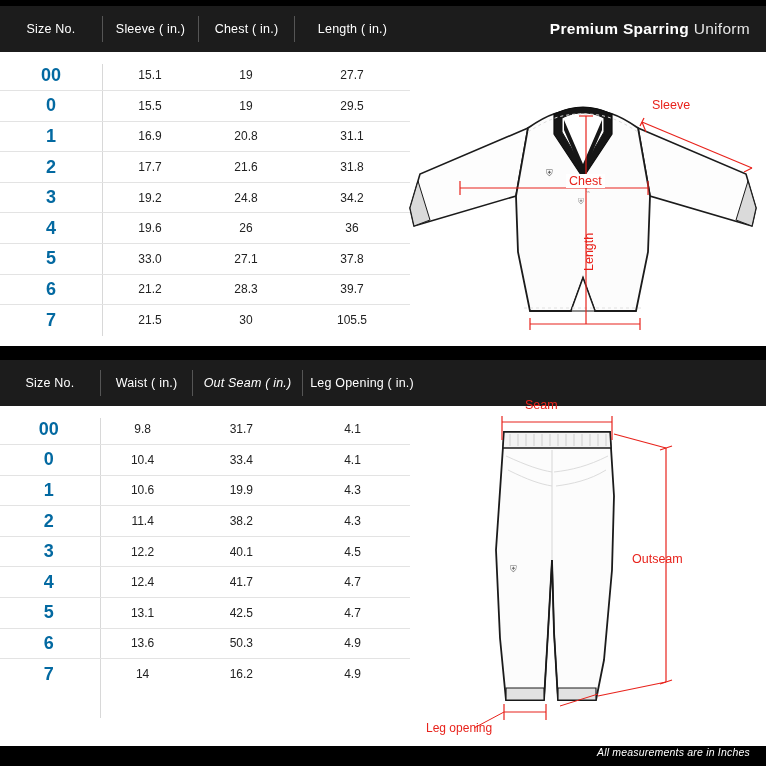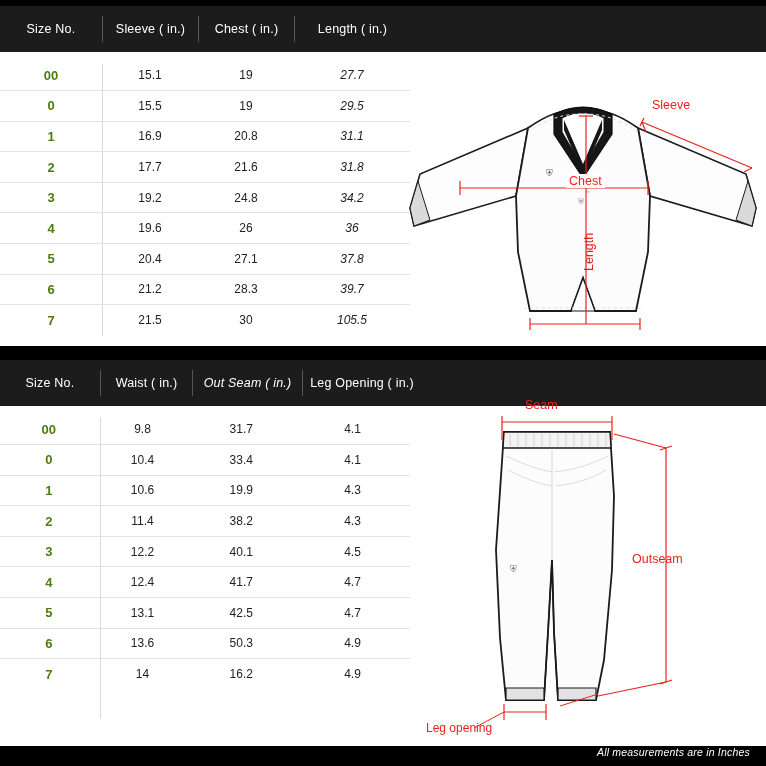--- a/index.html
+++ b/index.html
@@ -76,29 +76,29 @@
   .tbl td {
     height: 30.6px;
     font-size: 12px;
     color: #222;
     text-align: center;
     border-bottom: 1px solid #e3e3e3;
   }
   .tbl tr:last-child td { border-bottom: none; }
   .tbl td.size {
     font-weight: bold;
-    font-size: 13px;
-    color: #4d7c0f;
+    font-size: 18px;
+    color: #0369a1;
   }
 
   
   #tbl-top td:nth-child(1) { width: 102px; }
   #tbl-top td:nth-child(2) { width: 96px; }
   #tbl-top td:nth-child(3) { width: 96px; }
-  #tbl-top td:nth-child(4) { width: 116px; font-style: italic; }
+  #tbl-top td:nth-child(4) { width: 116px; }
 
   #tbl-bottom td:nth-child(1) { width: 100px; }
   #tbl-bottom td:nth-child(2) { width: 92px; }
   #tbl-bottom td:nth-child(3) { width: 110px; }
   #tbl-bottom td:nth-child(4) { width: 118px; }
 
   
   .vrule {
     position: absolute;
     width: 1px;
@@ -144,20 +144,24 @@
     <div class="hdr-bar">
       <div class="hdr-cells" style="left:0;">
         <div class="hdr-cell" style="width:102px;">Size No.</div>
         <div class="hdr-sep"></div>
         <div class="hdr-cell" style="width:95px;">Sleeve ( in.)</div>
         <div class="hdr-sep"></div>
         <div class="hdr-cell" style="width:95px;">Chest ( in.)</div>
         <div class="hdr-sep"></div>
         <div class="hdr-cell" style="width:115px;">Length ( in.)</div>
       </div>
+      <div class="brand">
+        <b>Premium Sparring</b>
+        <span>Uniform</span>
+      </div>
     </div>
 
     <div class="vrule" style="left:102px; top:58px; height:272px;"></div>
 
     <table class="tbl" id="tbl-top">
       <tbody>
         <tr>
           <td class="size">00</td>
           <td>15.1</td>
           <td>19</td>
@@ -188,21 +192,21 @@
           <td>34.2</td>
         </tr>
         <tr>
           <td class="size">4</td>
           <td>19.6</td>
           <td>26</td>
           <td>36</td>
         </tr>
         <tr>
           <td class="size">5</td>
-          <td>20.4</td>
+          <td>33.0</td>
           <td>27.1</td>
           <td>37.8</td>
         </tr>
         <tr>
           <td class="size">6</td>
           <td>21.2</td>
           <td>28.3</td>
           <td>39.7</td>
         </tr>
         <tr>

